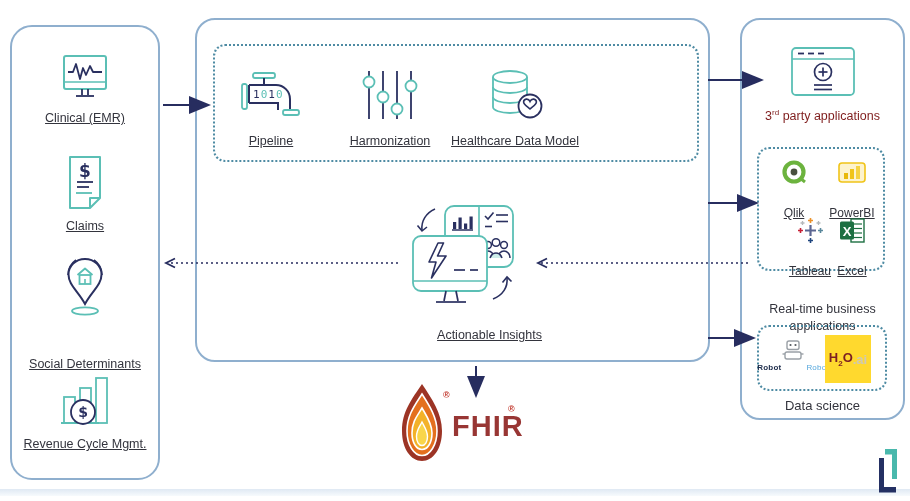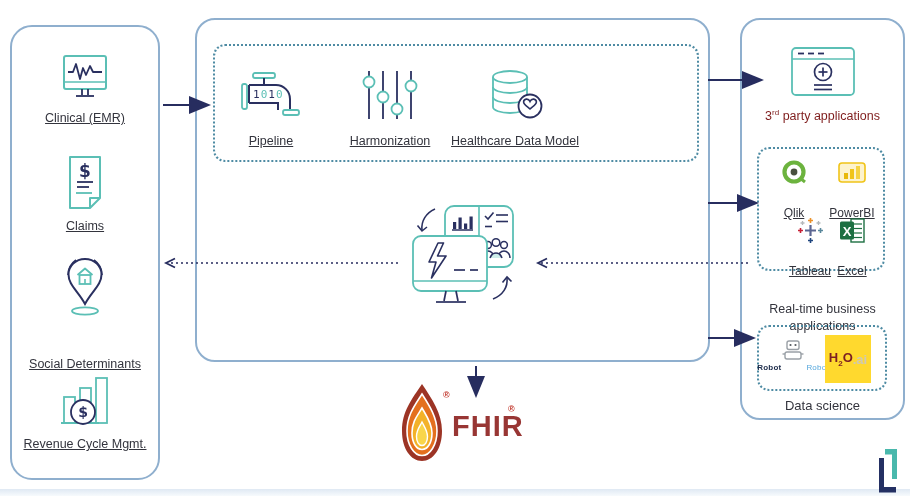--- a/index.html
+++ b/index.html
@@ -185,20 +185,21 @@
       <line x1="47" y1="70" x2="58" y2="70" stroke="#2a3060" stroke-width="1.7"></line>
       <line x1="63" y1="70" x2="71" y2="70" stroke="#2a3060" stroke-width="1.7"></line>
       <line x1="39" y1="91" x2="37" y2="101" stroke="#2a3060" stroke-width="1.7"></line>
       <line x1="49" y1="91" x2="51" y2="101" stroke="#2a3060" stroke-width="1.7"></line>
       <line x1="29" y1="102" x2="59" y2="102" stroke="#2a3060" stroke-width="1.7"></line>
       <path d="M28,9 C19,13 14,21 15,30" fill="none" stroke="#2a3060" stroke-width="1.6"></path>
       <path d="M10.5,25.5 L15,31 L20,27" fill="none" stroke="#2a3060" stroke-width="1.6"></path>
       <path d="M86,99 C96,95 101,87 100,78" fill="none" stroke="#2a3060" stroke-width="1.6"></path>
       <path d="M95.5,82.5 L100,77 L104.5,81.5" fill="none" stroke="#2a3060" stroke-width="1.6"></path>
     </svg>
+    <div class="lbl" style="position:absolute;left:185px;top:308px;width:160px;">Actionable Insights</div>
   </div>
 
   <svg width="48" height="78" viewBox="0 0 48 78" style="position:absolute;left:398px;top:384px;">
     <path d="M24,0 C14,15 4,27 4,47 C4,65 13,77 24,77 C35,77 44,65 44,47 C44,29 34,15 24,0 Z" fill="#9c3425"></path>
     <path d="M24,10 C17,21 9,31 9,47 C9,61 16,71.5 24,71.5 C32,71.5 39,61 39,47 C39,33 31,21 24,10 Z" fill="#e4701e" stroke="#ffffff" stroke-width="1.6"></path>
     <path d="M24,24 C20,31 14,37 14,49 C14,59 18.5,65.5 24,65.5 C29.5,65.5 34,59 34,49 C34,39 28,31 24,24 Z" fill="#f3b229" stroke="#ffffff" stroke-width="1.6"></path>
     <path d="M24,38 C21.5,43 18.5,46 18.5,52.5 C18.5,58 21,61.5 24,61.5 C27,61.5 29.5,58 29.5,52.5 C29.5,47 26.5,43 24,38 Z" fill="#f9d64a" stroke="#ffffff" stroke-width="1.4"></path>
   </svg>
   <div class="reg" style="left:443px;top:390px;">®</div>
   <div class="fhir-text" style="left:452px;top:410px;text-align:center;">FHIR</div>

